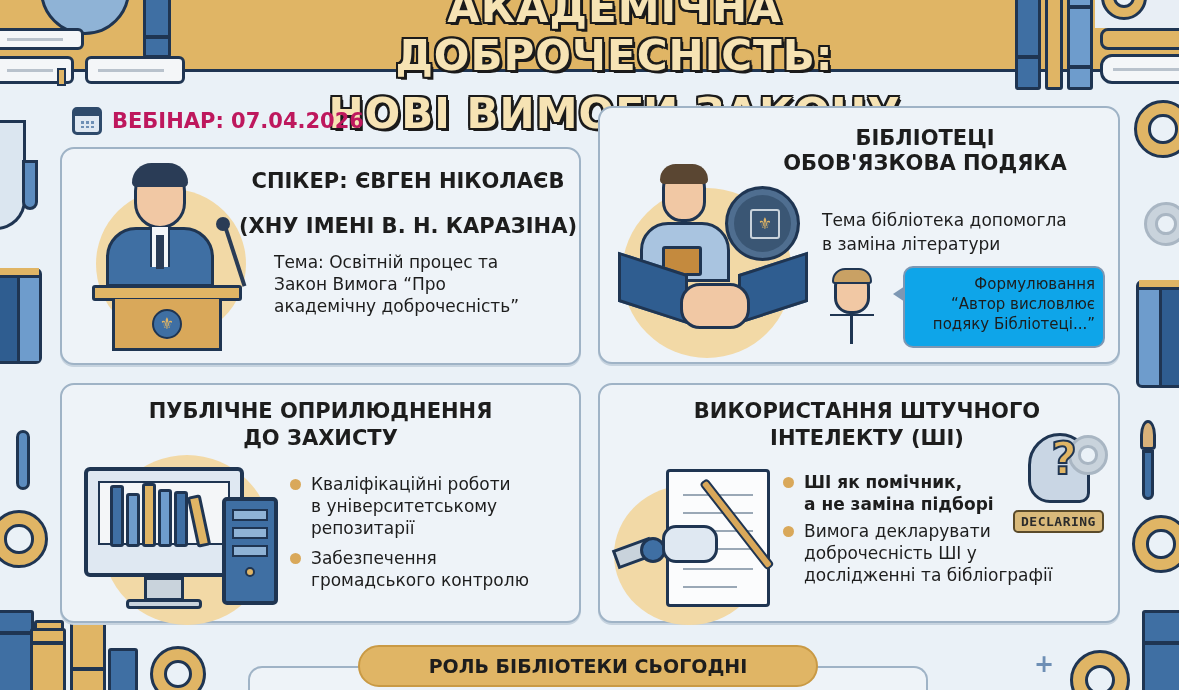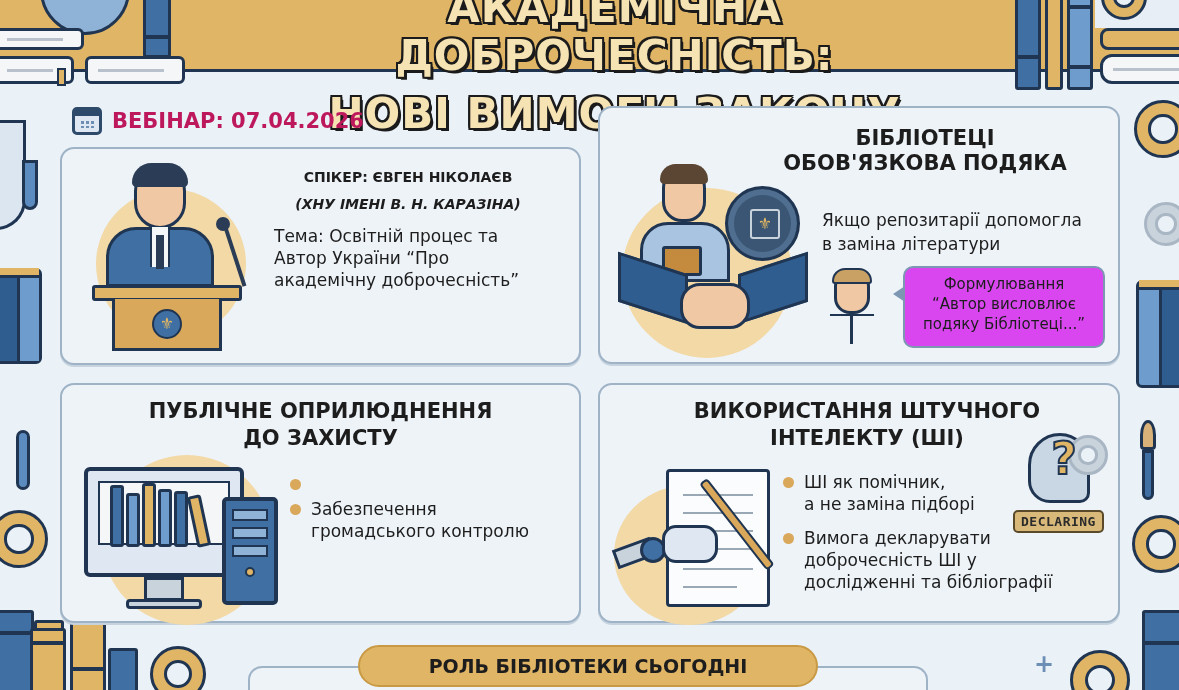--- a/index.html
+++ b/index.html
@@ -76,22 +76,22 @@
   }
   .calendar {
     width: 30px; height: 28px; border: 3px solid #2e4a6b; border-radius: 5px; background: #dfe8f2; position: relative;
   }
   .calendar::before { content:""; position:absolute; left:0; right:0; top:0; height:6px; background:#2e4a6b; }
   .calendar::after { content:""; position:absolute; left:5px; right:5px; top:10px; bottom:4px;
     background-image: radial-gradient(#6e8fb5 1.5px, transparent 1.6px); background-size: 5px 5px; }
   .webinar-label { font-family: "DejaVu Sans", sans-serif; font-weight: bold; font-size: 21px; color: #be185d; }
 
   .speech {
-    position: absolute; background: #d946ef; border: 2px solid #7d97b3; border-radius: 10px;
-    text-align: center; font-family: "DejaVu Sans", sans-serif; font-size: 15px; line-height: 20px; padding: 6px 8px;
+    position: absolute; background: #0ea5e9; border: 2px solid #7d97b3; border-radius: 10px;
+    text-align: right; font-family: "DejaVu Sans", sans-serif; font-size: 15px; line-height: 20px; padding: 6px 8px;
   }
   .speech::before {
     content:""; position:absolute; left:-12px; top:18px; width:0; height:0;
     border-top: 8px solid transparent; border-bottom: 8px solid transparent; border-right: 12px solid #7d97b3;
   }
   .pill {
     position: absolute; left: 358px; top: 645px; width: 460px; height: 42px;
     background: #e0b565; border-radius: 21px; border: 2px solid #c99a45;
     text-align: center; line-height: 38px;
     font-family: "DejaVu Sans", sans-serif; font-weight: bold; font-size: 19px; color: #1d1d1d;
@@ -204,27 +204,27 @@
     <div style="position:absolute;left:64px;top:68px;width:8px;height:34px;background:#2a3c56;"></div>
 
     <div style="position:absolute;left:124px;top:50px;width:14px;height:14px;border-radius:50%;background:#2a3c56;"></div>
     <div style="position:absolute;left:132px;top:62px;width:4px;height:60px;background:#2a3c56;transform:rotate(-18deg);transform-origin:top;"></div>
 
     <div style="position:absolute;left:0;top:118px;width:150px;height:16px;background:#e0b565;border:3px solid #1f3552;border-radius:3px;"></div>
     <div style="position:absolute;left:20px;top:132px;width:110px;height:52px;background:#d9a85a;border:3px solid #1f3552;border-top:none;"></div>
     <div style="position:absolute;left:60px;top:142px;width:30px;height:30px;border-radius:50%;background:#3f6fa3;border:2px solid #1f3552;color:#e0b565;font-size:16px;text-align:center;line-height:26px;">⚜</div>
   </div>
   <div style="position:absolute;left:176px;top:20px;width:340px;">
-    <div class="card-title" style="font-size:14px;text-align:center;">
+    <div class="card-title" style="font-size:21px;text-align:center;">
       <div>СПІКЕР: ЄВГЕН НІКОЛАЄВ</div>
-      <div style="margin-top:10px;font-style:italic;">(ХНУ ІМЕНІ В. Н. КАРАЗІНА)</div>
+      <div style="margin-top:20px;">(ХНУ ІМЕНІ В. Н. КАРАЗІНА)</div>
     </div>
     <div class="body-text" style="margin-top:12px;padding-left:36px;">
       <div>Тема: Освітній процес та</div>
-      <div>Автор України “Про</div>
+      <div>Закон Вимога “Про</div>
       <div>академічну доброчесність”</div>
     </div>
   </div>
 </div>
 
 <div class="card" style="left:598px;top:106px;width:522px;height:258px;">
   <div class="halo" style="left:22px;top:80px;width:170px;height:170px;"></div>
   <div style="position:absolute;left:40px;top:60px;width:90px;height:120px;">
     <div style="position:absolute;left:22px;top:0;width:44px;height:54px;border-radius:20px;background:#f1c8a4;border:3px solid #1f3552;"></div>
     <div style="position:absolute;left:20px;top:-4px;width:48px;height:20px;border-radius:22px 22px 6px 6px;background:#5a4632;"></div>
@@ -239,21 +239,21 @@
     <div style="position:absolute;right:0;top:0;width:70px;height:50px;background:#2f5d90;border:3px solid #1f3552;transform:skewY(-18deg);"></div>
     <div style="position:absolute;left:62px;top:20px;width:70px;height:46px;border-radius:20px;background:#f1c8a4;border:3px solid #1f3552;"></div>
   </div>
   <div style="position:absolute;left:140px;top:16px;width:370px;">
     <div class="card-title" style="font-size:21px;">
       <div style="margin-top:2px;">БІБЛІОТЕЦІ</div>
       <div>ОБОВ'ЯЗКОВА ПОДЯКА</div>
     </div>
   </div>
   <div class="body-text" style="position:absolute;left:222px;top:100px;font-size:17px;line-height:24px;">
-    <div>Якщо репозитарії допомогла</div>
+    <div>Тема бібліотека допомогла</div>
     <div>в заміна літератури</div>
   </div>
   <div style="position:absolute;left:230px;top:162px;width:44px;height:80px;">
     <div style="position:absolute;left:4px;top:0;width:36px;height:44px;border-radius:16px;background:#f1c8a4;border:3px solid #1f3552;"></div>
     <div style="position:absolute;left:2px;top:-2px;width:40px;height:16px;border-radius:18px 18px 4px 4px;background:#c9a164;border:2px solid #1f3552;"></div>
     <div style="position:absolute;left:0;top:44px;width:44px;height:2px;background:#1f3552;"></div>
     <div style="position:absolute;left:20px;top:44px;width:3px;height:30px;background:#1f3552;"></div>
   </div>
   <div class="speech" style="left:303px;top:158px;width:202px;height:82px;">
     <div>Формулювання</div>
@@ -283,20 +283,25 @@
     <div style="position:absolute;left:138px;top:30px;width:56px;height:108px;background:#3f6fa3;border:4px solid #1f3552;border-radius:5px;">
       <div style="position:absolute;left:6px;right:6px;top:8px;height:12px;background:#8fb3d6;border:2px solid #1f3552;"></div>
       <div style="position:absolute;left:6px;right:6px;top:26px;height:12px;background:#8fb3d6;border:2px solid #1f3552;"></div>
       <div style="position:absolute;left:6px;right:6px;top:44px;height:12px;background:#8fb3d6;border:2px solid #1f3552;"></div>
       <div style="position:absolute;left:19px;top:66px;width:10px;height:10px;border-radius:50%;background:#e0b565;border:2px solid #1f3552;"></div>
     </div>
   </div>
   <div class="body-text" style="position:absolute;left:228px;top:88px;font-size:17px;line-height:22px;">
     <div class="bullet">
       <span class="dot"></span>
+      <div>
+        <div>Кваліфікаційні роботи</div>
+        <div>в університетському</div>
+        <div>репозитарії</div>
+      </div>
     </div>
     <div class="bullet">
       <span class="dot"></span>
       <div>
         <div>Забезпечення</div>
         <div>громадського контролю</div>
       </div>
     </div>
   </div>
 </div>
@@ -315,21 +320,21 @@
     <div style="position:absolute;left:14px;right:14px;top:96px;height:2px;background:#9aa8b6;"></div>
     <div style="position:absolute;left:14px;right:30px;top:114px;height:2px;background:#9aa8b6;"></div>
   </div>
   <div style="position:absolute;left:98px;top:96px;width:10px;height:110px;background:#d9a85a;border:2px solid #1f3552;border-radius:4px;transform:rotate(-38deg);transform-origin:top;"></div>
   <div style="position:absolute;left:14px;top:140px;width:110px;height:50px;">
     <div style="position:absolute;left:0;top:18px;width:40px;height:20px;background:#c9d3dc;border:3px solid #1f3552;transform:rotate(-20deg);"></div>
     <div style="position:absolute;left:26px;top:12px;width:26px;height:26px;border-radius:50%;background:#3f6fa3;border:3px solid #1f3552;"></div>
     <div style="position:absolute;left:48px;top:0;width:56px;height:38px;border-radius:14px;background:#dfe8f2;border:3px solid #1f3552;"></div>
   </div>
   <div class="body-text" style="position:absolute;left:183px;top:86px;font-size:17px;line-height:22px;">
-    <div class="bullet" style="margin-bottom:12px;">
+    <div class="bullet" style="margin-bottom:5px;font-weight:bold;">
       <span class="dot"></span>
       <div>
         <div>ШІ як помічник,</div>
         <div>а не заміна підборі</div>
       </div>
     </div>
     <div class="bullet">
       <span class="dot"></span>
       <div>
         <div>Вимога декларувати</div>

